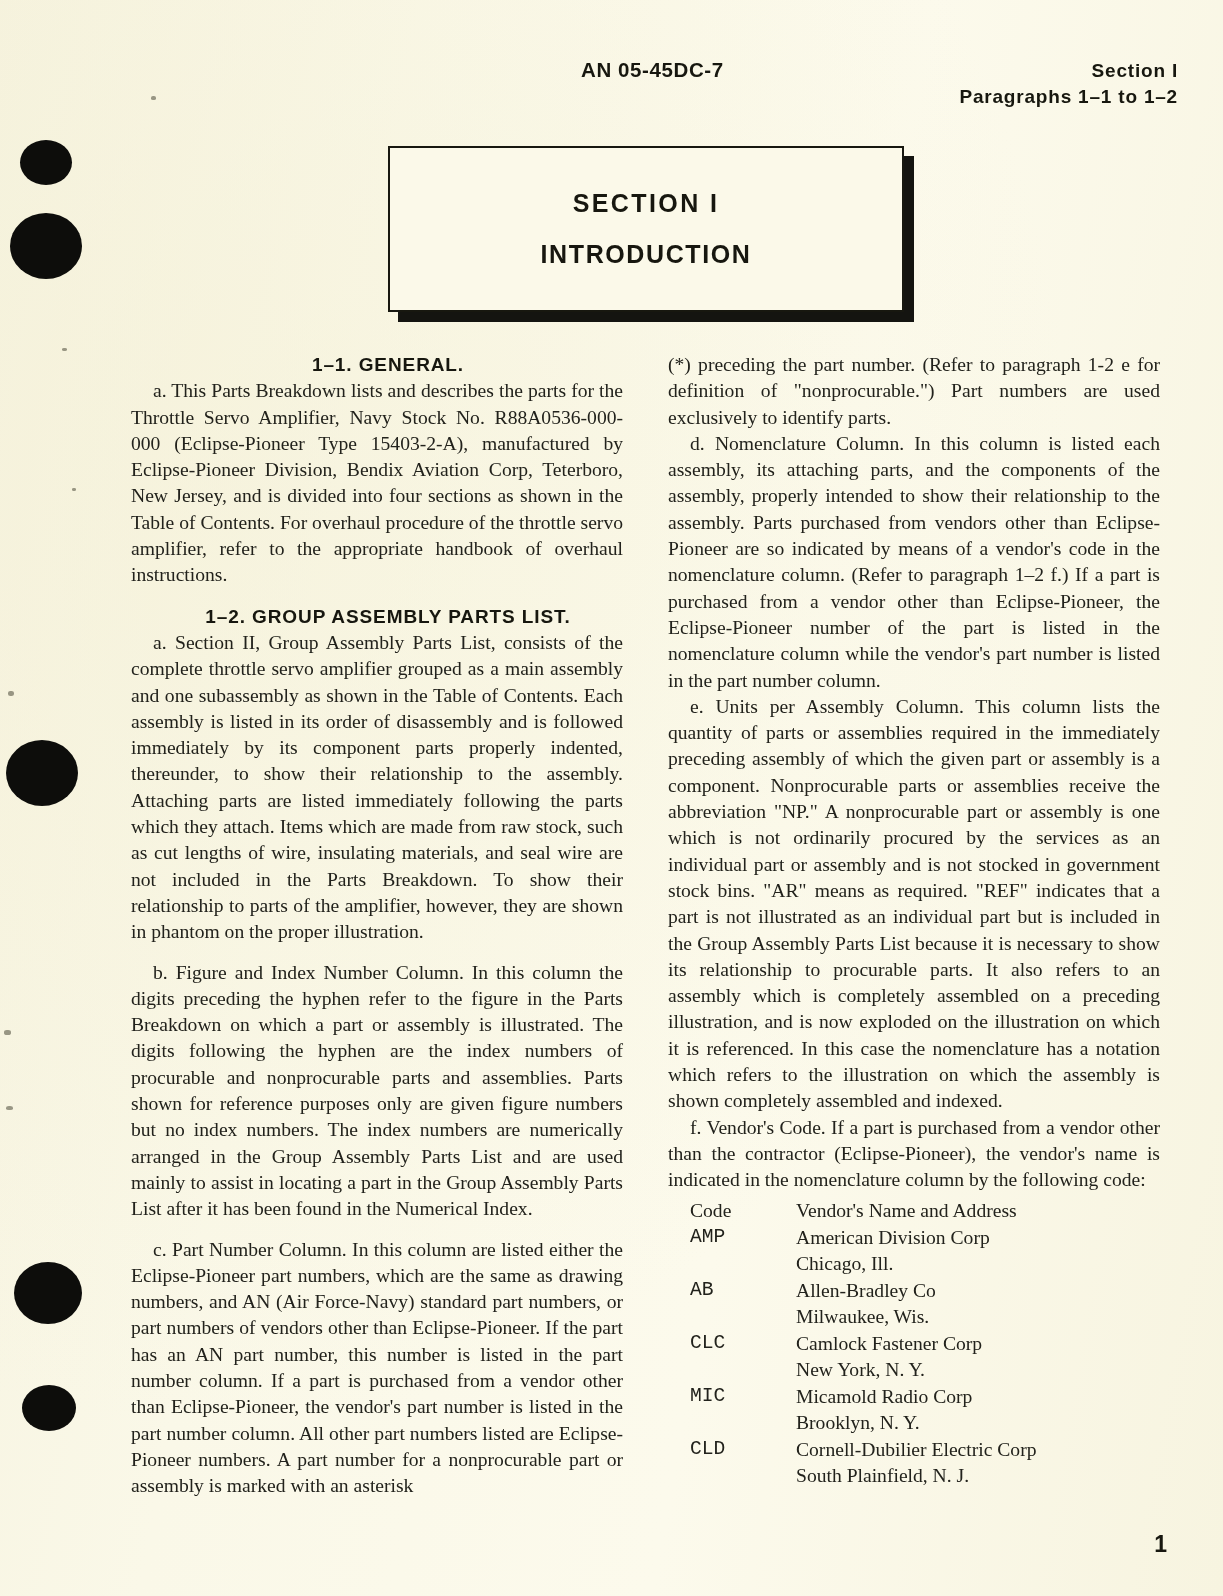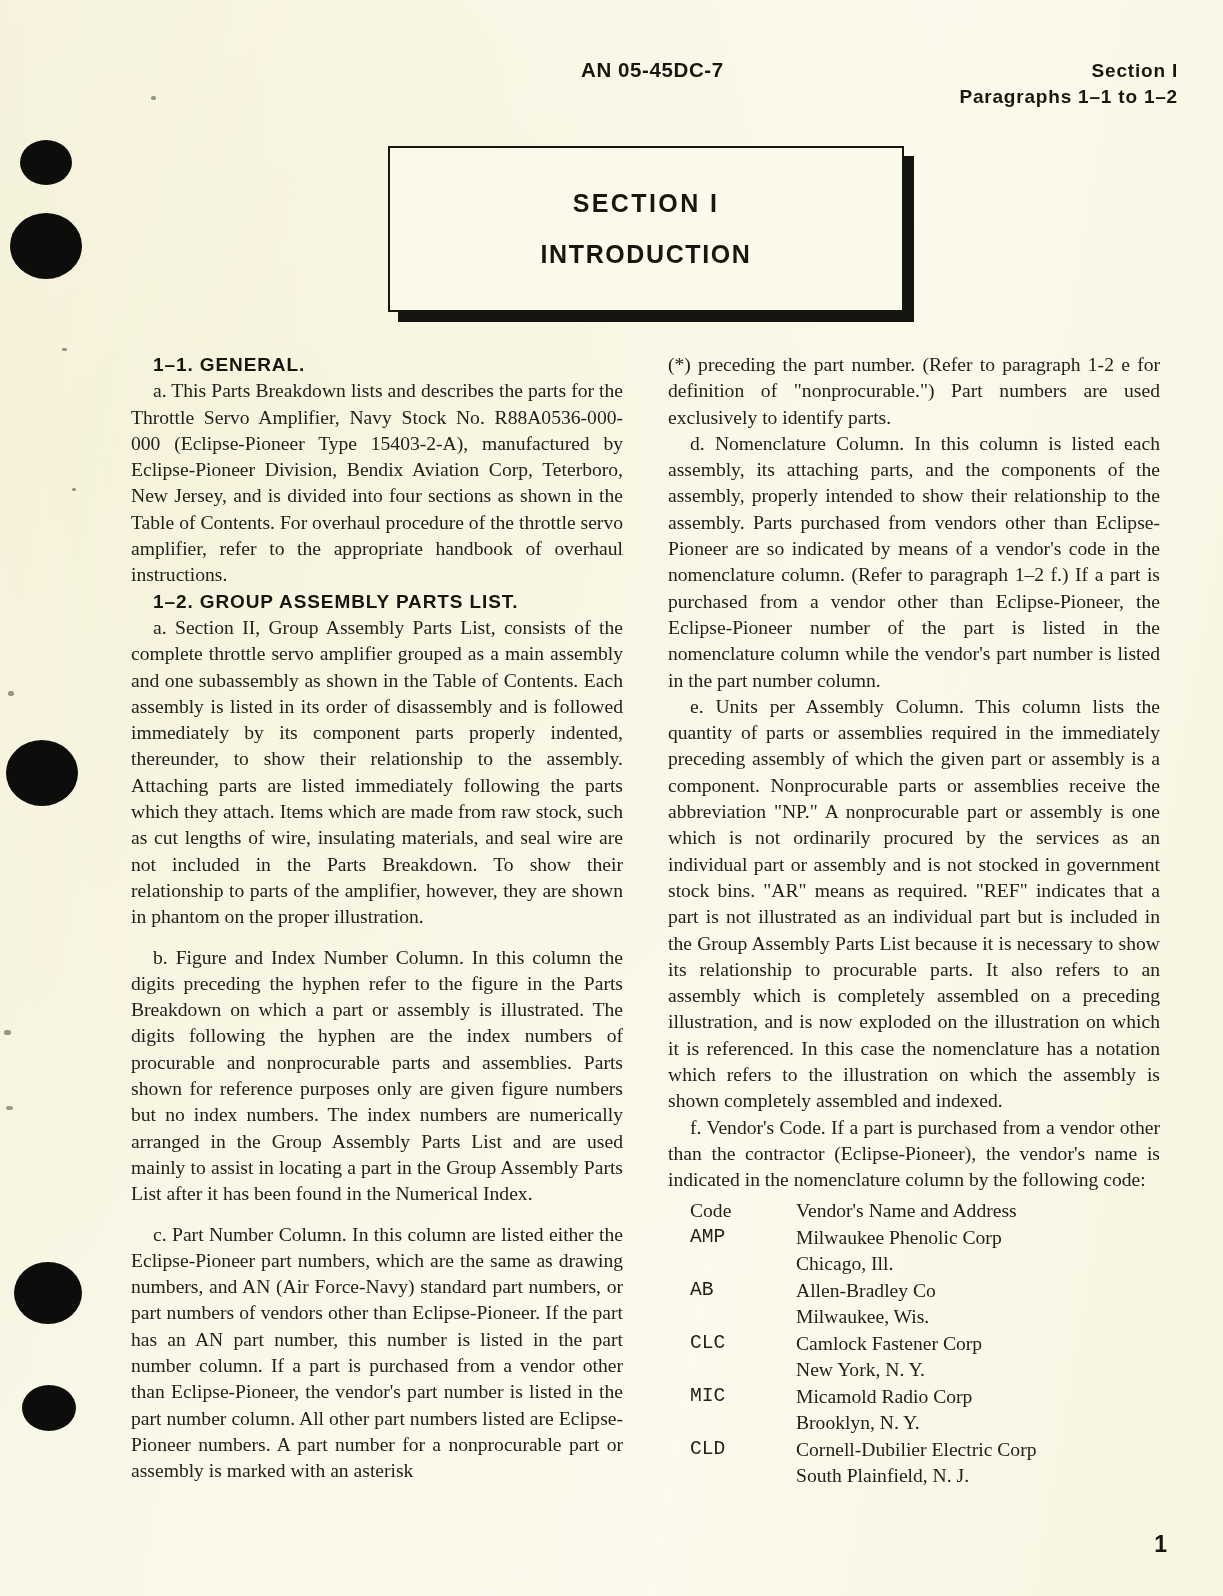--- a/index.html
+++ b/index.html
@@ -131,24 +131,24 @@
   .col p.noindent { text-indent: 0; }
   .col p.gap { margin-top: 14px; }
 
   .heading {
     font-family: "Liberation Sans", sans-serif;
     font-weight: bold;
     font-size: 19px;
     letter-spacing: 0.9px;
     color: #17170f;
     text-indent: 0;
-    text-align: left;
+    text-align: center;
     margin: 0;
   }
-  .heading.sp { }
+  .heading.sp { margin-top: 15px; }
 
   
   .vendor-table {
     margin-top: 4px;
     width: 100%;
     border-collapse: collapse;
     font-size: 19.6px;
     line-height: 25.5px;
   }
   .vendor-table th {
@@ -246,21 +246,21 @@
     <thead>
       <tr>
         <th class="c-code">Code</th>
         <th class="c-name">Vendor's Name and Address</th>
       </tr>
     </thead>
     <tbody>
       <tr>
         <td class="c-code">AMP</td>
         <td class="c-name">
-          <span>Milwaukee Phenolic Corp</span>
+          <span>American Division Corp</span>
           <span class="addr">Chicago, Ill.</span>
         </td>
       </tr>
       <tr>
         <td class="c-code">AB</td>
         <td class="c-name">
           <span>Allen-Bradley Co</span>
           <span class="addr">Milwaukee, Wis.</span>
         </td>
       </tr>

